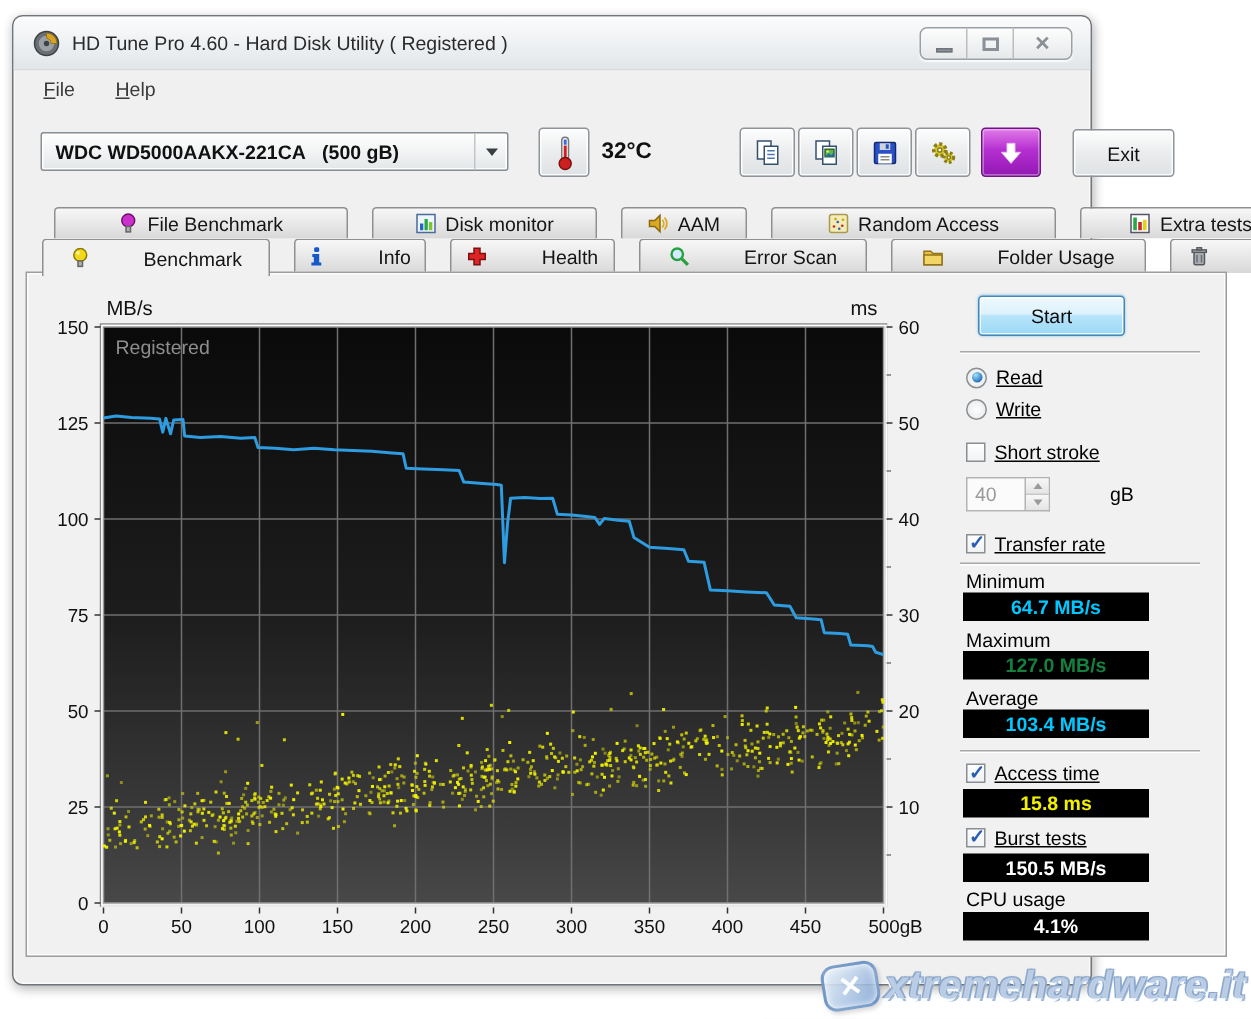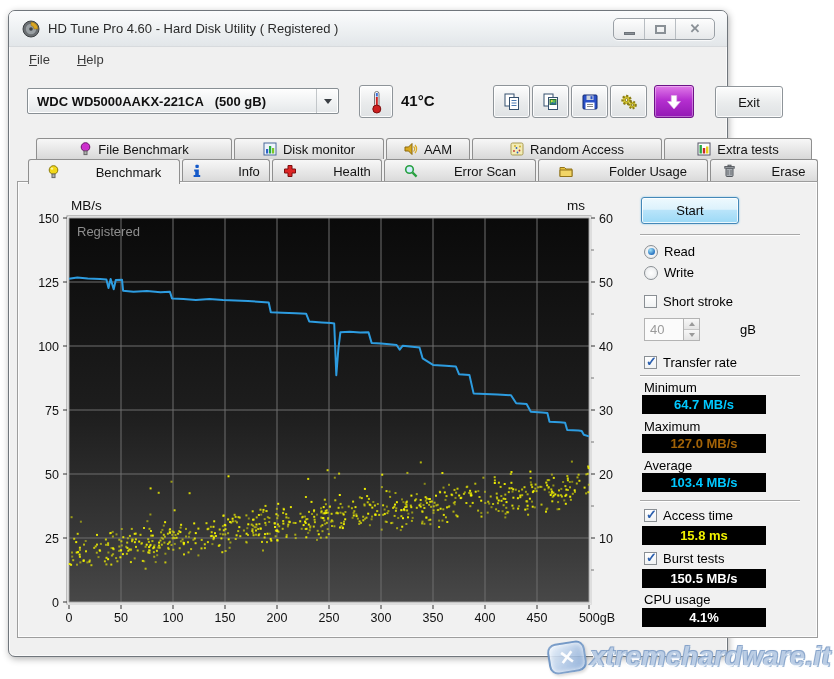--- a/index.html
+++ b/index.html
@@ -35,35 +35,35 @@
     background:linear-gradient(#fdfdfd,#e9ebec 55%,#dfe2e4);box-shadow:inset 0 0 0 1px rgba(255,255,255,.85);
     display:flex;align-items:center;justify-content:center;}
   .temp-label{position:absolute;left:392px;top:21px;font-size:15px;font-weight:bold;color:#101010;}
   .purple{background:linear-gradient(#e07ae8,#b52fd0 45%,#9318b4);border-color:#6d1287;box-shadow:inset 0 0 0 1px rgba(255,255,255,.35);}
   .exit-btn{position:absolute;left:706px;top:15px;width:68px;height:32px;font-size:13px;color:#111;}
   
   .tabs-row{position:absolute;display:flex;}
   .tabs-row1{left:27px;top:127px;height:21px;}
   .tabs-row2{left:19px;top:148px;height:23px;}
   .tab{display:flex;align-items:center;justify-content:center;gap:6px;font-size:13px;color:#141414;
-    border:1px solid #8f8f8f;border-bottom:none;border-radius:3px 3px 0 0;margin-right:2px;
+    border:1px solid #8f8f8f;border-bottom:none;border-radius:3px 3px 0 0;margin-right:16px;
     background:linear-gradient(#f7f7f7,#e2e2e2 70%,#d8d8d8);padding:0 4px;}
   .tabs-row2 .tab{margin-top:0;gap:36px;}
   .tab.active{background:#f1f1f1;height:25px;z-index:5;box-shadow:0 2px 0 #f1f1f1;}
   
   .panel{position:absolute;left:8px;top:170px;width:801px;height:457px;background:#f1f1f1;
     border:1px solid #9d9d9d;box-shadow:inset 0 0 0 1px rgba(255,255,255,.8);}
   #chart-svg{position:absolute;left:0;top:0;}
   
   .sidebar{position:absolute;left:620px;top:0;width:178px;height:455px;font-size:13px;color:#000;}
-  .start-btn{position:absolute;left:3px;top:15px;width:98px;height:27px;border:1px solid #4488b8;border-radius:3px;
+  .start-btn{position:absolute;left:14px;top:15px;width:98px;height:27px;border:1px solid #4488b8;border-radius:3px;
     background:linear-gradient(#eef9fe,#dcf2fc 45%,#b8e4fa 50%,#9bd9f6);box-shadow:inset 0 0 0 1px rgba(255,255,255,.8), 0 0 2px #7ec2e8;
     font-size:13px;color:#0a0a0a;display:flex;align-items:center;justify-content:center;}
   .sep{position:absolute;left:2px;width:160px;height:1px;background:#a8a8a8;box-shadow:0 1px 0 #fff;}
-  .radio-row,.check-row{position:absolute;left:6px;display:flex;align-items:center;gap:6px;}
+  .radio-row,.check-row{position:absolute;left:6px;display:flex;align-items:center;gap:6px;text-decoration:underline;}
   .radio{width:14px;height:14px;border:1px solid #8a8f94;border-radius:50%;background:radial-gradient(#ffffff,#e4e6e8);
     display:flex;align-items:center;justify-content:center;}
   .radio.selected::after{content:"";width:7px;height:7px;border-radius:50%;background:radial-gradient(circle at 35% 30%,#9fe2f8,#2a74c0 70%);}
   .checkbox{width:13px;height:13px;border:1px solid #8a8f94;background:linear-gradient(#fff,#f0f2f3);position:relative;}
   .checkbox.checked::after{content:"\2713";position:absolute;left:1px;top:-3px;font-size:13px;font-weight:bold;color:#2b5fae;}
   .spin-wrap{position:absolute;left:6px;display:flex;align-items:center;}
   .spin-field{width:40px;height:23px;border:1px solid #b3b3b3;background:#fbfbfb;color:#9a9a9a;font-size:13px;
     display:flex;align-items:center;padding-left:5px;}
   .spin-arrows{display:flex;flex-direction:column;width:16px;height:23px;border:1px solid #b3b3b3;border-left:none;}
   .spin-arrows div{flex:1;background:linear-gradient(#f7f7f7,#e4e4e4);display:flex;align-items:center;justify-content:center;}
@@ -124,21 +124,21 @@
         </span>
     </div>
     <div class="tool-btn" style="left:350px;width:34px;">
       <svg width="15" height="24" viewBox="0 0 15 24">
         <rect x="5.5" y="1.5" width="4.5" height="15" rx="2.2" fill="#fff" stroke="#777"></rect>
         <rect x="6.8" y="3" width="2" height="3.5" fill="#3a6fd8"></rect>
         <rect x="6.8" y="7" width="2" height="10" fill="#cc1f1f"></rect>
         <circle cx="7.8" cy="19" r="4" fill="#cc1f1f" stroke="#7c0f0f"></circle>
       </svg>
     </div>
-    <span class="temp-label">41°C</span>
+    <span class="temp-label">32°C</span>
 
     <div class="tool-btn" style="left:484px;width:37px;">
       <svg width="20" height="20" viewBox="0 0 20 20">
         <rect x="3" y="2" width="9" height="12" fill="#fff" stroke="#34506e"></rect>
         <rect x="7.5" y="5.5" width="9" height="12" fill="#fff" stroke="#34506e"></rect>
         <line x1="9.5" y1="8.5" x2="14.5" y2="8.5" stroke="#4a78b0"></line>
         <line x1="9.5" y1="11" x2="14.5" y2="11" stroke="#4a78b0"></line>
         <line x1="9.5" y1="13.5" x2="14.5" y2="13.5" stroke="#4a78b0"></line>
       </svg>
     </div>
@@ -1172,21 +1172,21 @@
 
       <div class="check-row" style="top:173px">
         <span class="checkbox checked" id="transfer-rate-box"></span>
         <span>Transfer rate</span>
       </div>
       <div class="sep" style="top:193px"></div>
 
       <span class="stat-label" style="top:198px">Minimum</span>
       <div class="value-box" style="top: 213px; color: rgb(0, 200, 255);" id="min-box">64.7 MB/s</div>
       <span class="stat-label" style="top:237px">Maximum</span>
-      <div class="value-box" style="top: 252px; color: #a16207;" id="max-box">127.0 MB/s</div>
+      <div class="value-box" style="top: 252px; color: #15803d;" id="max-box">127.0 MB/s</div>
       <span class="stat-label" style="top:276px">Average</span>
       <div class="value-box" style="top: 291px; color: rgb(0, 200, 255);" id="avg-box">103.4 MB/s</div>
 
       <div class="sep" style="top:318px"></div>
       <div class="check-row" style="top:326px">
         <span class="checkbox checked" id="access-time-box"></span>
         <span>Access time</span>
       </div>
       <div class="value-box" style="top: 344px; color: rgb(240, 240, 0);" id="acc-box">15.8 ms</div>
 

